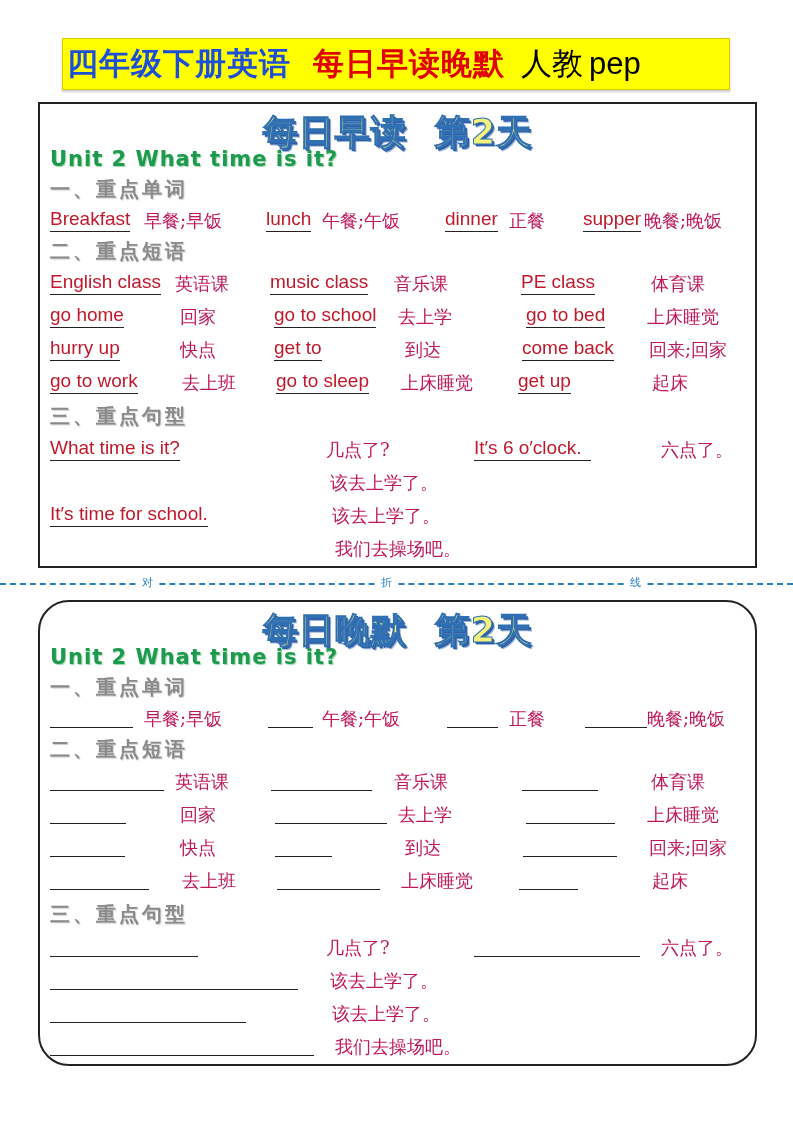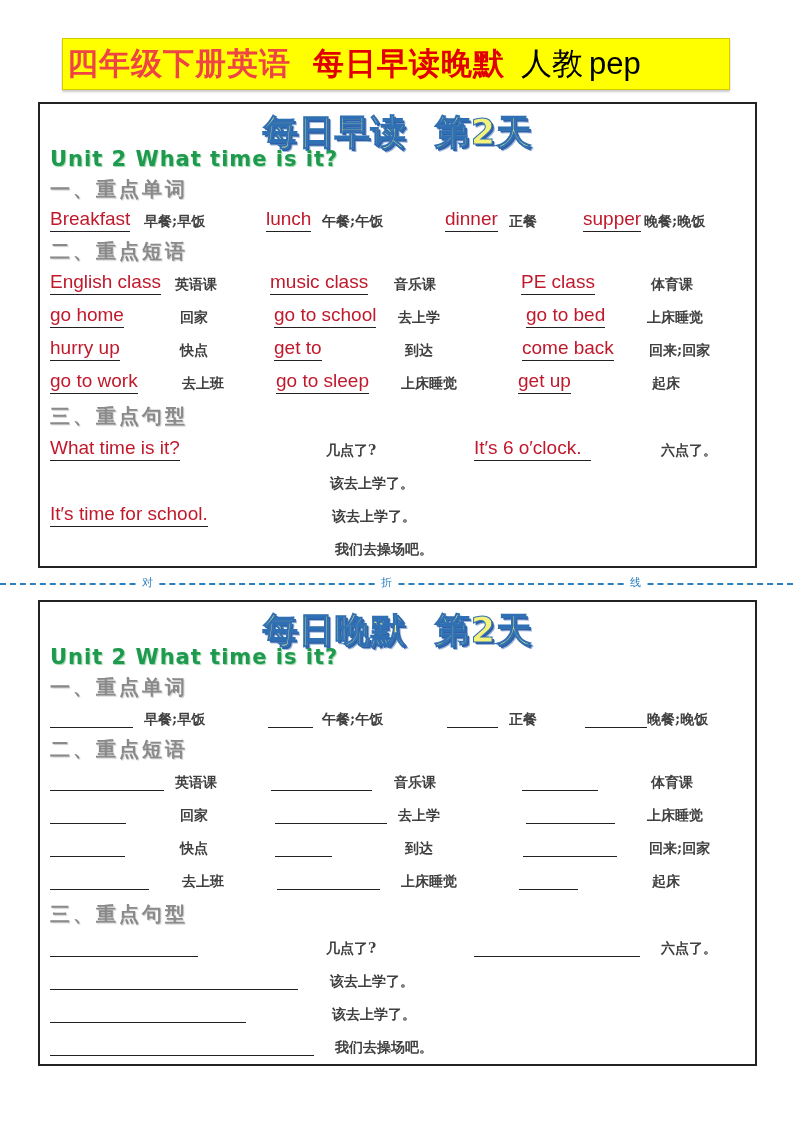--- a/index.html
+++ b/index.html
@@ -1,46 +1,46 @@
 <!DOCTYPE html>
 <html><head>
 <meta charset="utf-8">
 <style>
   html, body { margin: 0; padding: 0; background: #ffffff; }
   body { width: 793px; height: 1122px; position: relative; overflow: hidden;
          font-family: "DejaVu Sans", sans-serif; color: #111; }
   .banner { position: absolute; left: 62px; top: 38px; width: 668px; height: 52px;
             background: #ffff00; border: 1px solid #d8c800; box-shadow: 0 2px 2px #ccc;
             display: flex; align-items: center; padding-left: 4px; box-sizing: border-box; }
-  .banner .t1 { font-family: "DejaVu Serif", serif; font-weight: bold; font-size: 31px; color: #ef4444; letter-spacing: 1px; }
+  .banner .t1 { font-family: "DejaVu Serif", serif; font-weight: bold; font-size: 31px; color: #1d4ed8; letter-spacing: 1px; }
   .banner .t2 { font-family: "DejaVu Serif", serif; font-weight: bold; font-size: 31px; color: #e00000; margin-left: 22px; letter-spacing: 1px; }
   .banner .t3 { font-family: "DejaVu Serif", serif; font-size: 31px; color: #000; margin-left: 16px; }
   .banner .t4 { font-family: "Liberation Sans", sans-serif; font-size: 31px; color: #000; margin-left: 6px; }
 
   .box { position: absolute; left: 38px; width: 719px; border: 2px solid #222; box-sizing: border-box; background: #fff; }
   .box.top { top: 102px; height: 466px; }
-  .box.bottom { top: 600px; height: 466px; }
+  .box.bottom { top: 600px; height: 466px; border-radius: 31px; }
 
   .daytitle { position: absolute; left: 0; width: 100%; top: 5px; text-align: center;
               font-family: "DejaVu Sans", sans-serif; font-weight: bold; font-size: 35px;
               color: #f4f27a; -webkit-text-stroke: 1px #2f6fb3;
               text-shadow: 2px 2px 0 #2f5fa8, 3px 3px 0 #9fb8d8; letter-spacing: 1px; }
   .daytitle .gap { display: inline-block; width: 28px; }
 
   .unit { position: absolute; left: 10px; top: 43px; font-family: "DejaVu Sans", sans-serif;
           font-weight: bold; font-size: 21px; color: #1e9a4e; letter-spacing: 1px;
           text-shadow: 1px 1px 1px #9bd3a9; }
   .sec { position: absolute; left: 10px; font-family: "DejaVu Serif", serif; font-weight: bold;
          font-size: 20px; color: #8a8a8a; letter-spacing: 3px; text-shadow: 1px 1px 1px #ccc; }
 
   .row { position: absolute; left: 0; width: 100%; height: 30px; }
   .cell { position: absolute; bottom: 4px; font-size: 18px; white-space: nowrap; }
   .en { font-family: "Liberation Sans", sans-serif; font-size: 19px; color: #c0192c;
         border-bottom: 1.5px solid #222; padding-bottom: 1px; line-height: 22px; }
-  .zh { font-family: "DejaVu Serif", serif; font-size: 14px; color: #404040; line-height: 22px; font-weight: bold; }
+  .zh { font-family: "DejaVu Serif", serif; font-size: 18px; color: #be185d; line-height: 22px; }
   .blank { border-bottom: 1.5px solid #222; height: 1px; bottom: 6px; }
 
   .fold { position: absolute; left: 0; top: 575px; width: 793px; height: 16px; }
   .fold .line { position: absolute; left: 0; top: 8px; width: 793px; border-top: 2px dashed #2a7fbf; }
   .fold .ch { position: absolute; top: 0; font-family: "DejaVu Serif", serif; font-size: 11px; color: #2a7fbf;
               background: #fff; padding: 0 4px; line-height: 16px; }
 </style>
 </head>
 <body>
 

